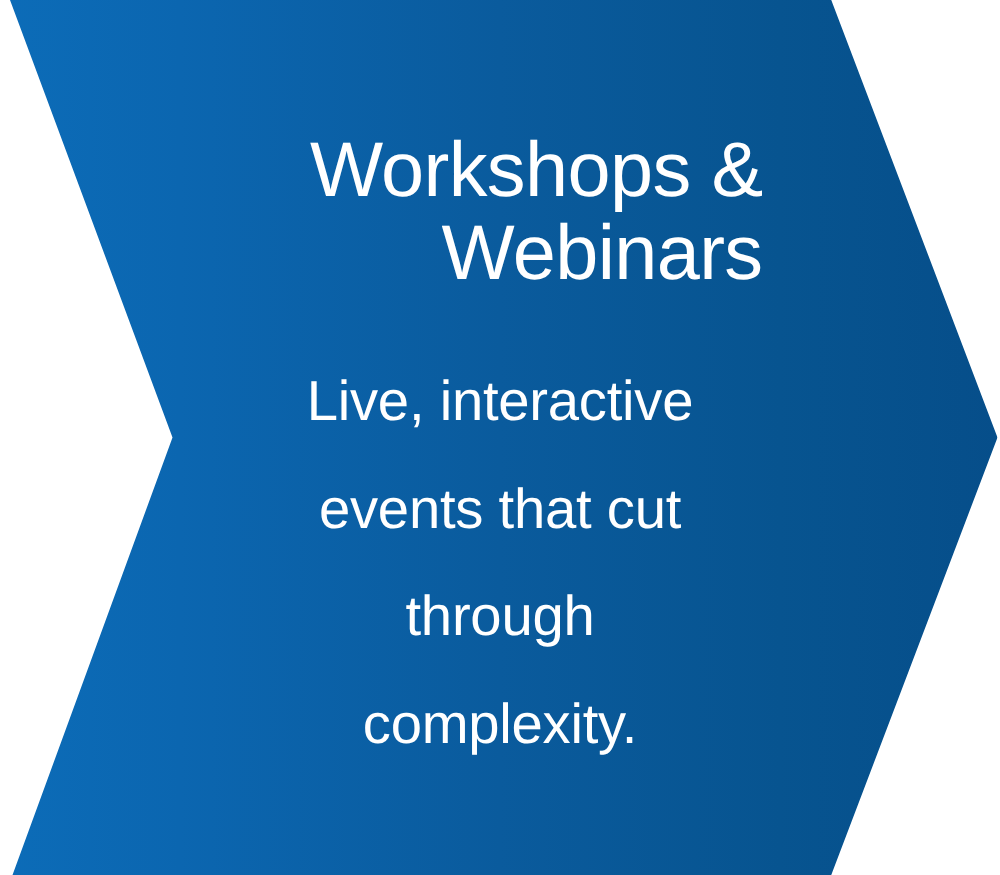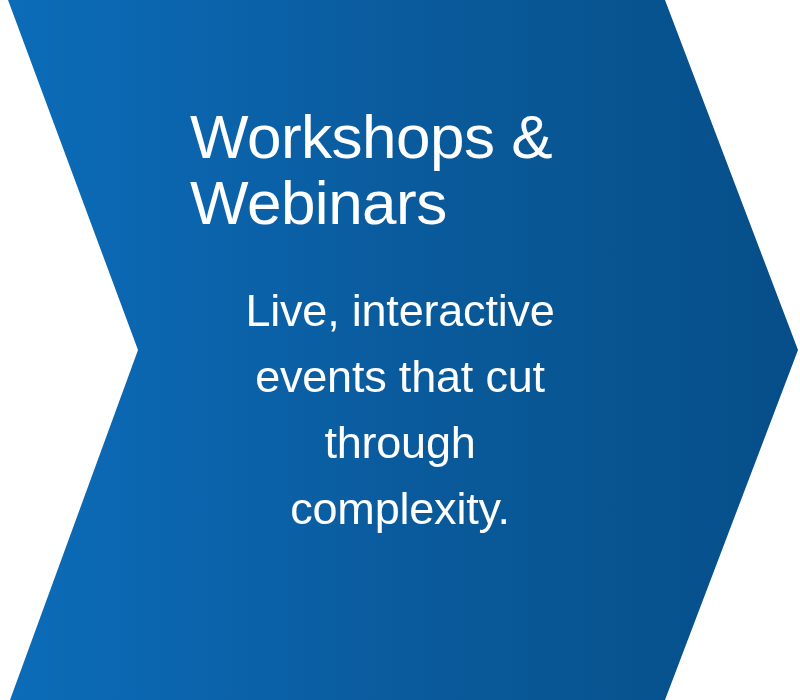--- a/index.html
+++ b/index.html
@@ -74,33 +74,33 @@
     margin: 0;
     padding: 0;
     width: 420px;
     margin-top: 104px;
     color: #ffffff;
     font-family: "Liberation Sans", sans-serif;
     font-size: 62px;
     font-weight: 400;
     line-height: 66px;
     letter-spacing: -0.5px;
-    text-align: left;
+    text-align: right;
   }
 
   .subcopy {
     margin: 0;
     padding: 0;
     width: 360px;
     margin-top: 42px;
     color: #ffffff;
     font-family: "Liberation Sans", sans-serif;
     font-size: 45px;
     font-weight: 400;
-    line-height: 66px;
+    line-height: 86px;
     letter-spacing: -0.2px;
     text-align: center;
   }
 </style>
 </head>
 <body>
 
 <div class="banner">
 
   <div class="chevron-shape"></div>

